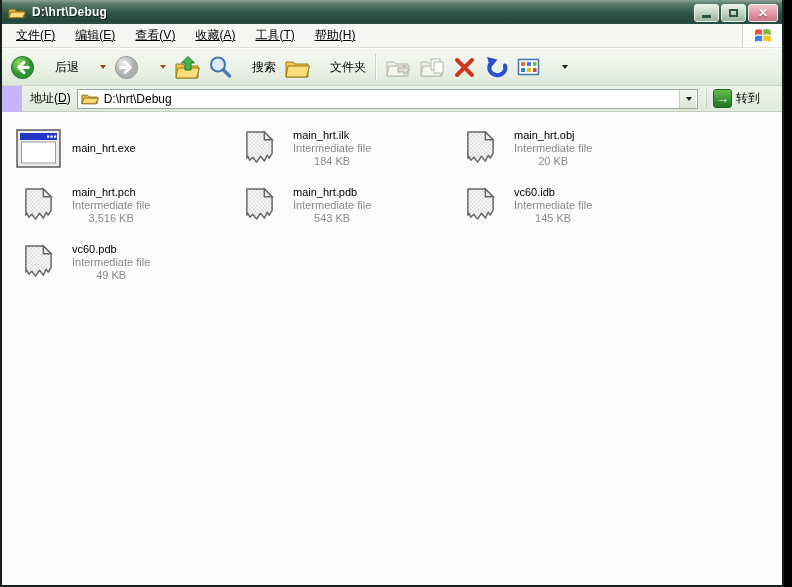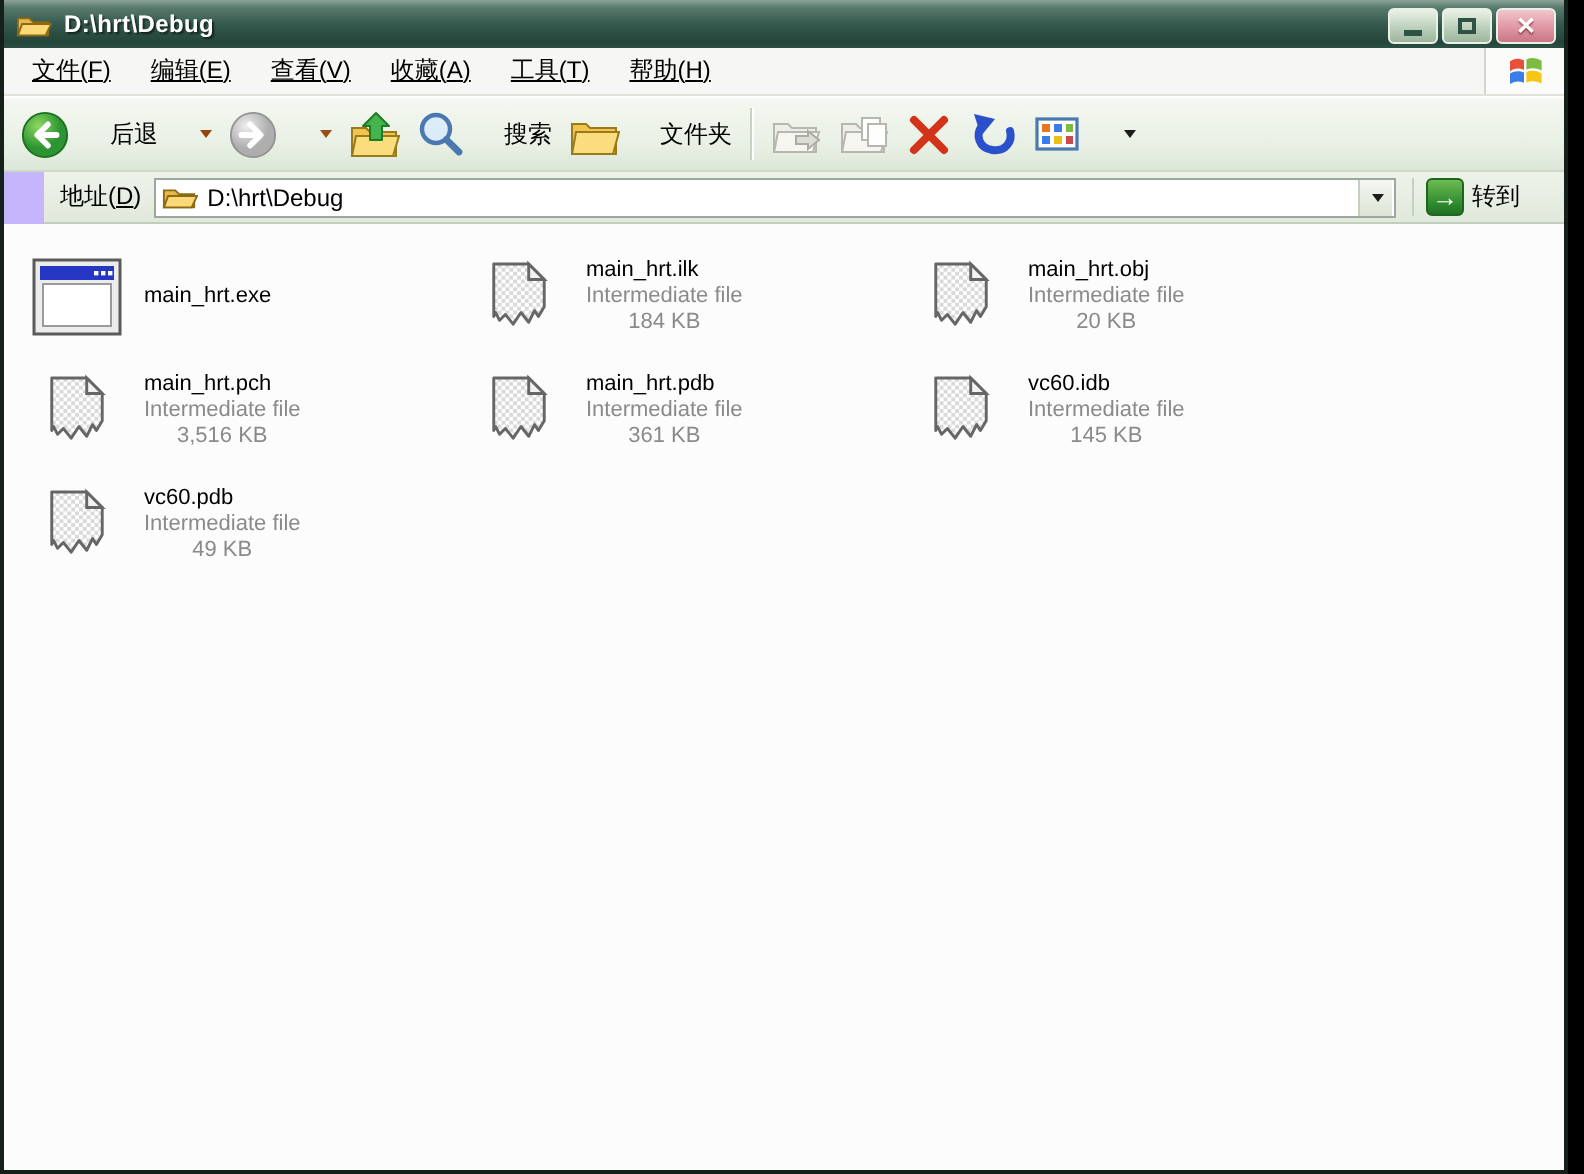--- a/index.html
+++ b/index.html
@@ -357,21 +357,21 @@
       <div class="tile">
         <span class="icon-wrap">
           <svg width="33" height="37" viewBox="0 0 34 38">
             <path d="M4 2 L22 2 L30 10 L30 24 L27 29 L25 26 L22 32 L18 27 L14 33 L10 28 L7 31 L5 27 L4 29 Z" fill="url(#chk)" stroke="#666" stroke-width="1.5" stroke-linejoin="round"></path>
             <path d="M22 2 L30 10 L22 10 Z" fill="#f2f2f2" stroke="#666" stroke-width="1.5"></path>
           </svg>
         </span>
         <div class="text">
           <span class="fname">main_hrt.pdb</span>
           <span class="fmeta">Intermediate file</span>
-          <span class="fmeta">361 KB</span>
+          <span class="fmeta">543 KB</span>
         </div>
       </div>
 
       <div class="tile">
         <span class="icon-wrap">
           <svg width="33" height="37" viewBox="0 0 34 38">
             <path d="M4 2 L22 2 L30 10 L30 24 L27 29 L25 26 L22 32 L18 27 L14 33 L10 28 L7 31 L5 27 L4 29 Z" fill="url(#chk)" stroke="#666" stroke-width="1.5" stroke-linejoin="round"></path>
             <path d="M22 2 L30 10 L22 10 Z" fill="#f2f2f2" stroke="#666" stroke-width="1.5"></path>
           </svg>
         </span>

